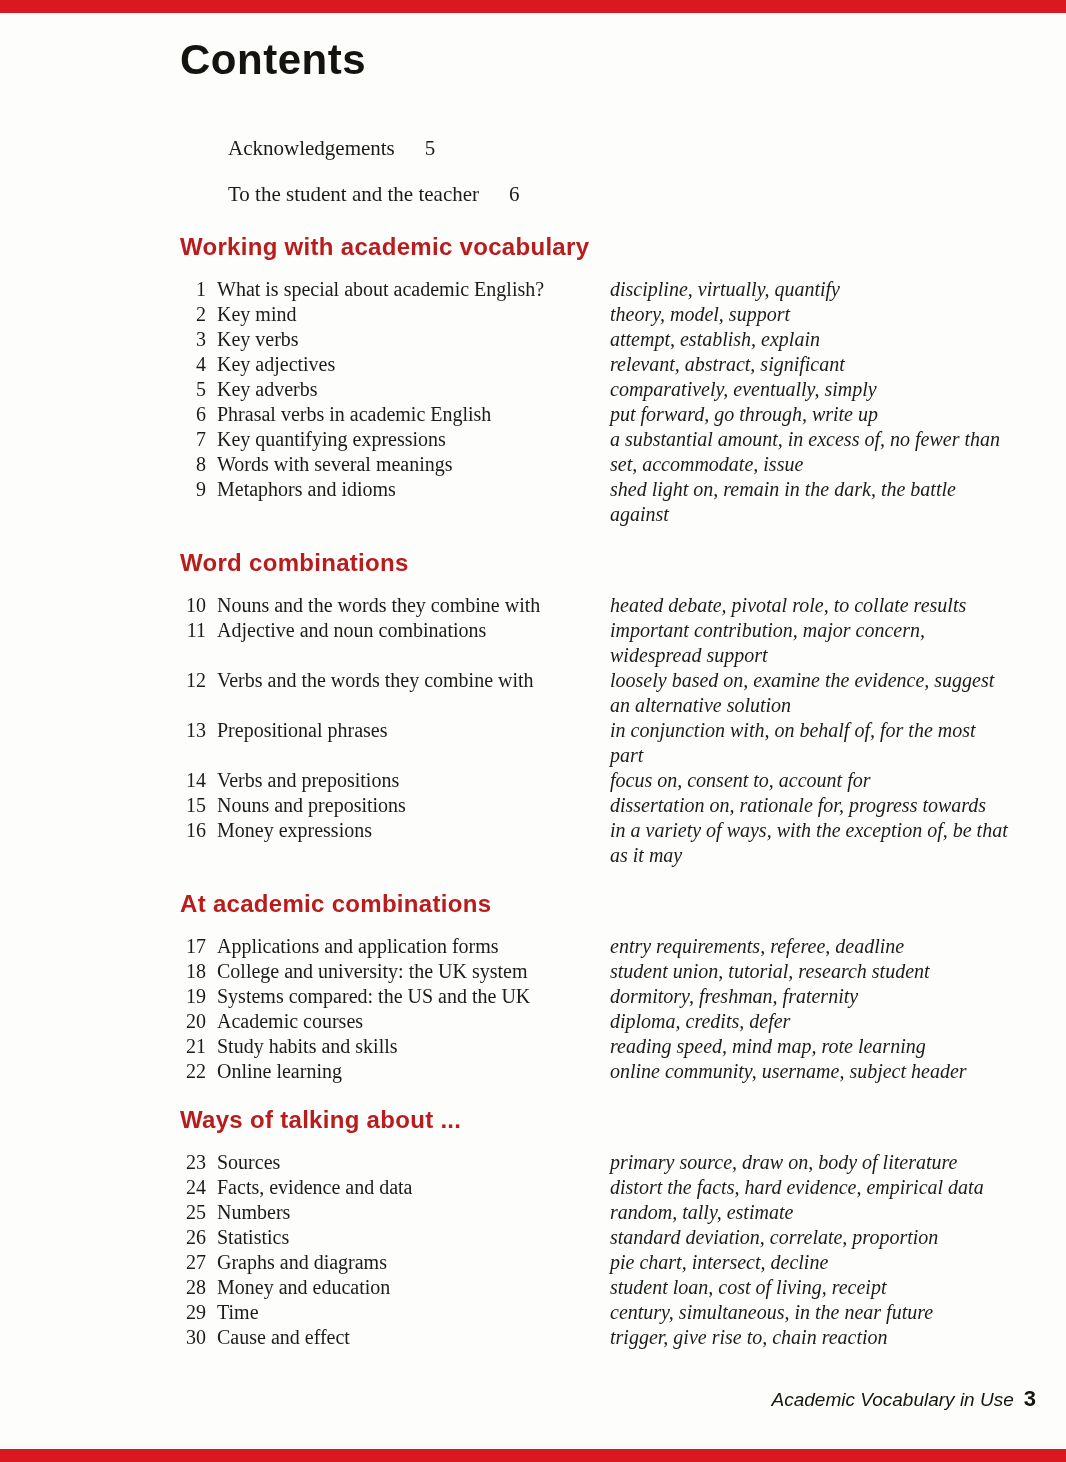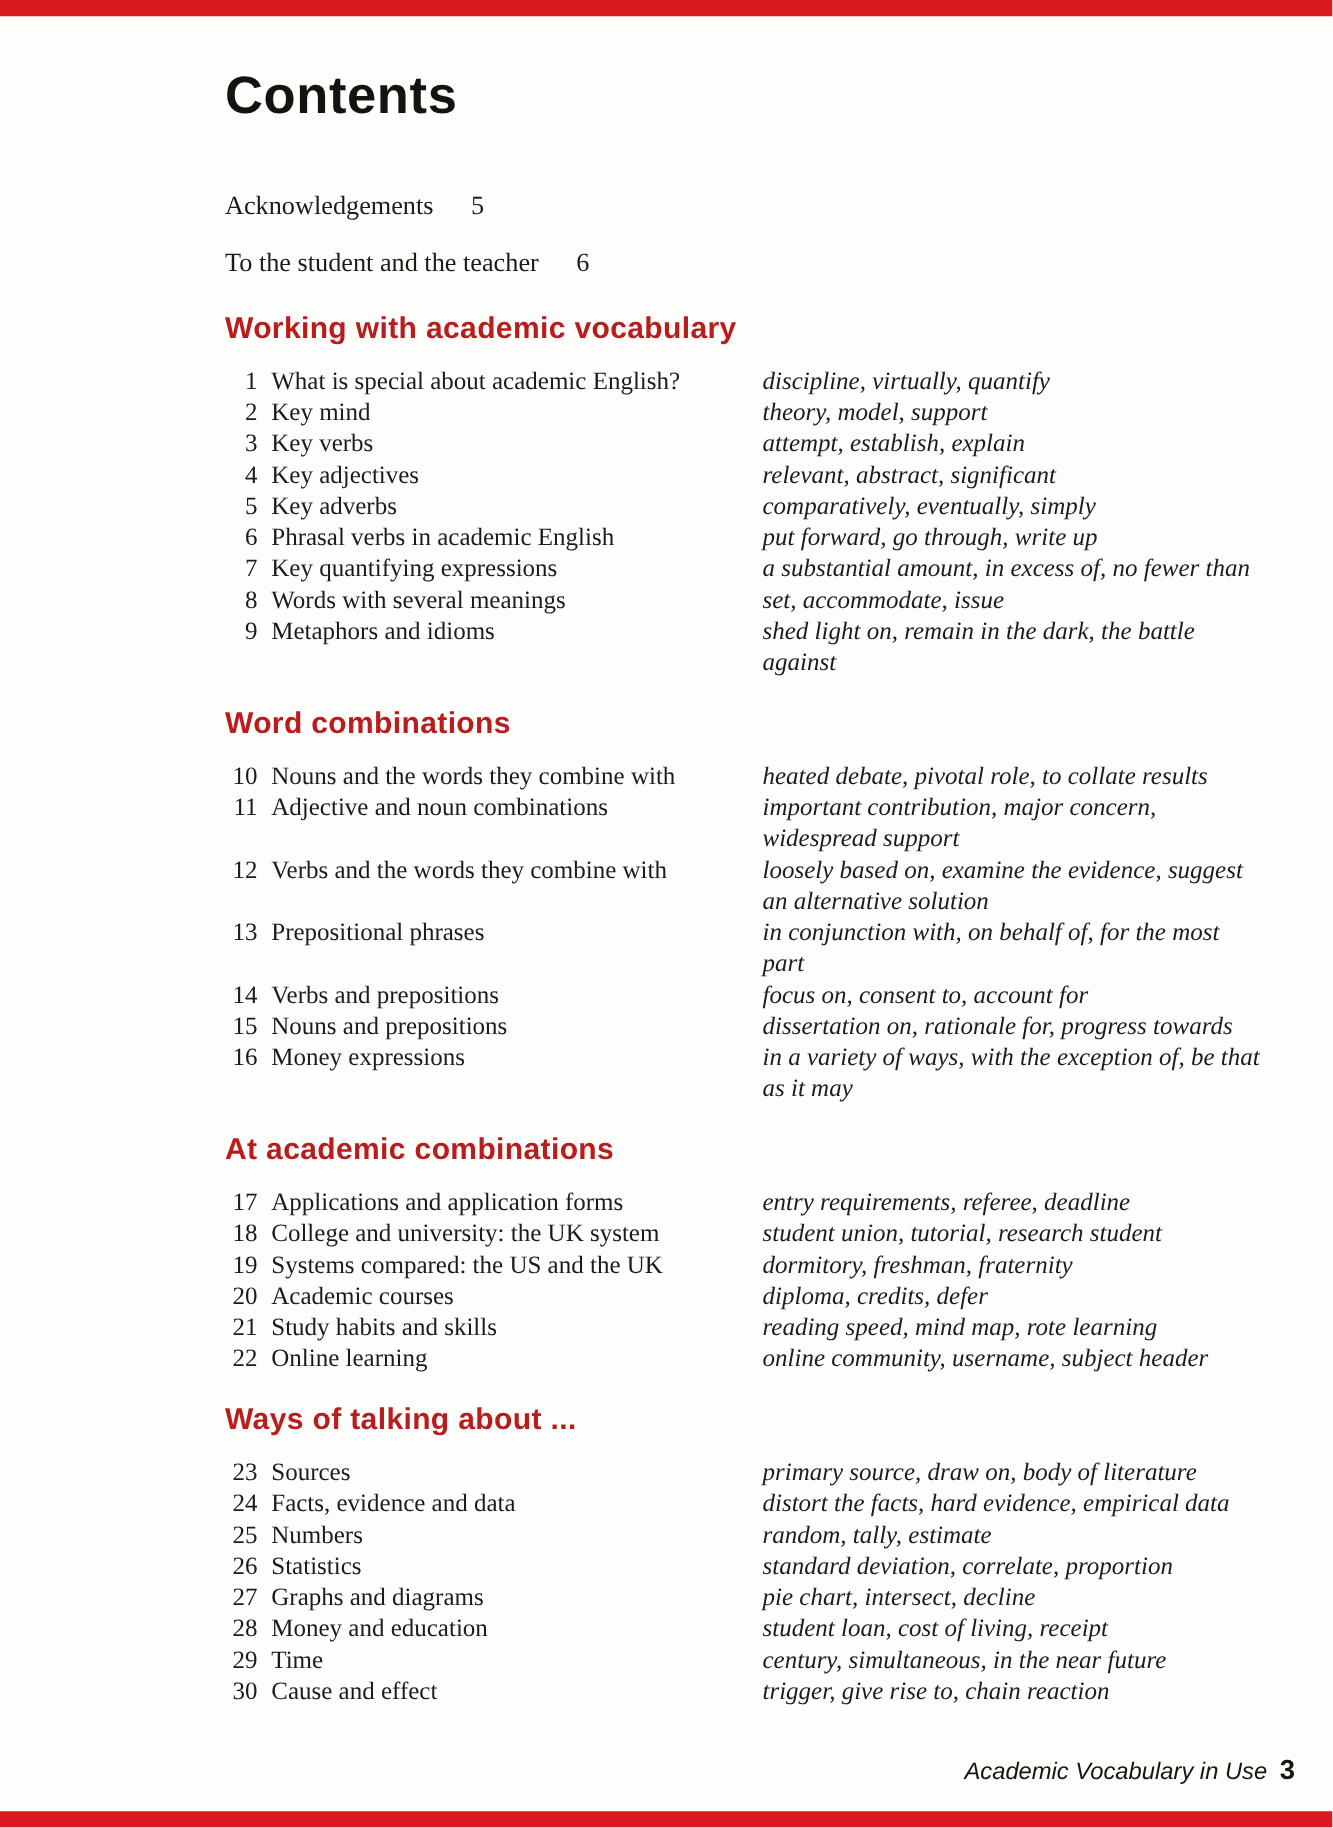--- a/index.html
+++ b/index.html
@@ -20,33 +20,33 @@
   .red-bar {
     position: absolute;
     left: 0;
     width: 100%;
     height: 13px;
   }
   .red-bar.top { top: 0; }
   .red-bar.bottom { bottom: 0; }
 
   .content {
-    padding: 52px 56px 0 180px;
+    padding: 36px 56px 0 180px;
   }
 
   h1.page-title {
     font-family: "Liberation Sans", sans-serif;
     font-weight: bold;
     font-size: 42px;
     letter-spacing: 0.5px;
     color: #141310;
     margin-bottom: 52px;
   }
 
-  .front-matter { margin-bottom: 26px; }
+  .front-matter { margin-bottom: 26px; margin-left: 48px; }
 
   .fm-row {
     font-size: 21px;
     line-height: 25px;
     margin-bottom: 21px;
   }
 
   .fm-page { margin-left: 30px; }
 
   .toc-section { margin-bottom: 8px; }
@@ -81,21 +81,21 @@
   }
 
   .item .keywords {
     flex: 1 1 auto;
     font-style: italic;
   }
 
   .footer {
     position: absolute;
     right: 30px;
-    bottom: 33px;
+    bottom: 50px;
     font-family: "Liberation Sans", sans-serif;
     font-size: 19px;
     color: #15140f;
   }
 
   .footer .book-title { font-style: italic; }
 
   .footer .page-num {
     font-weight: bold;
     font-style: normal;

